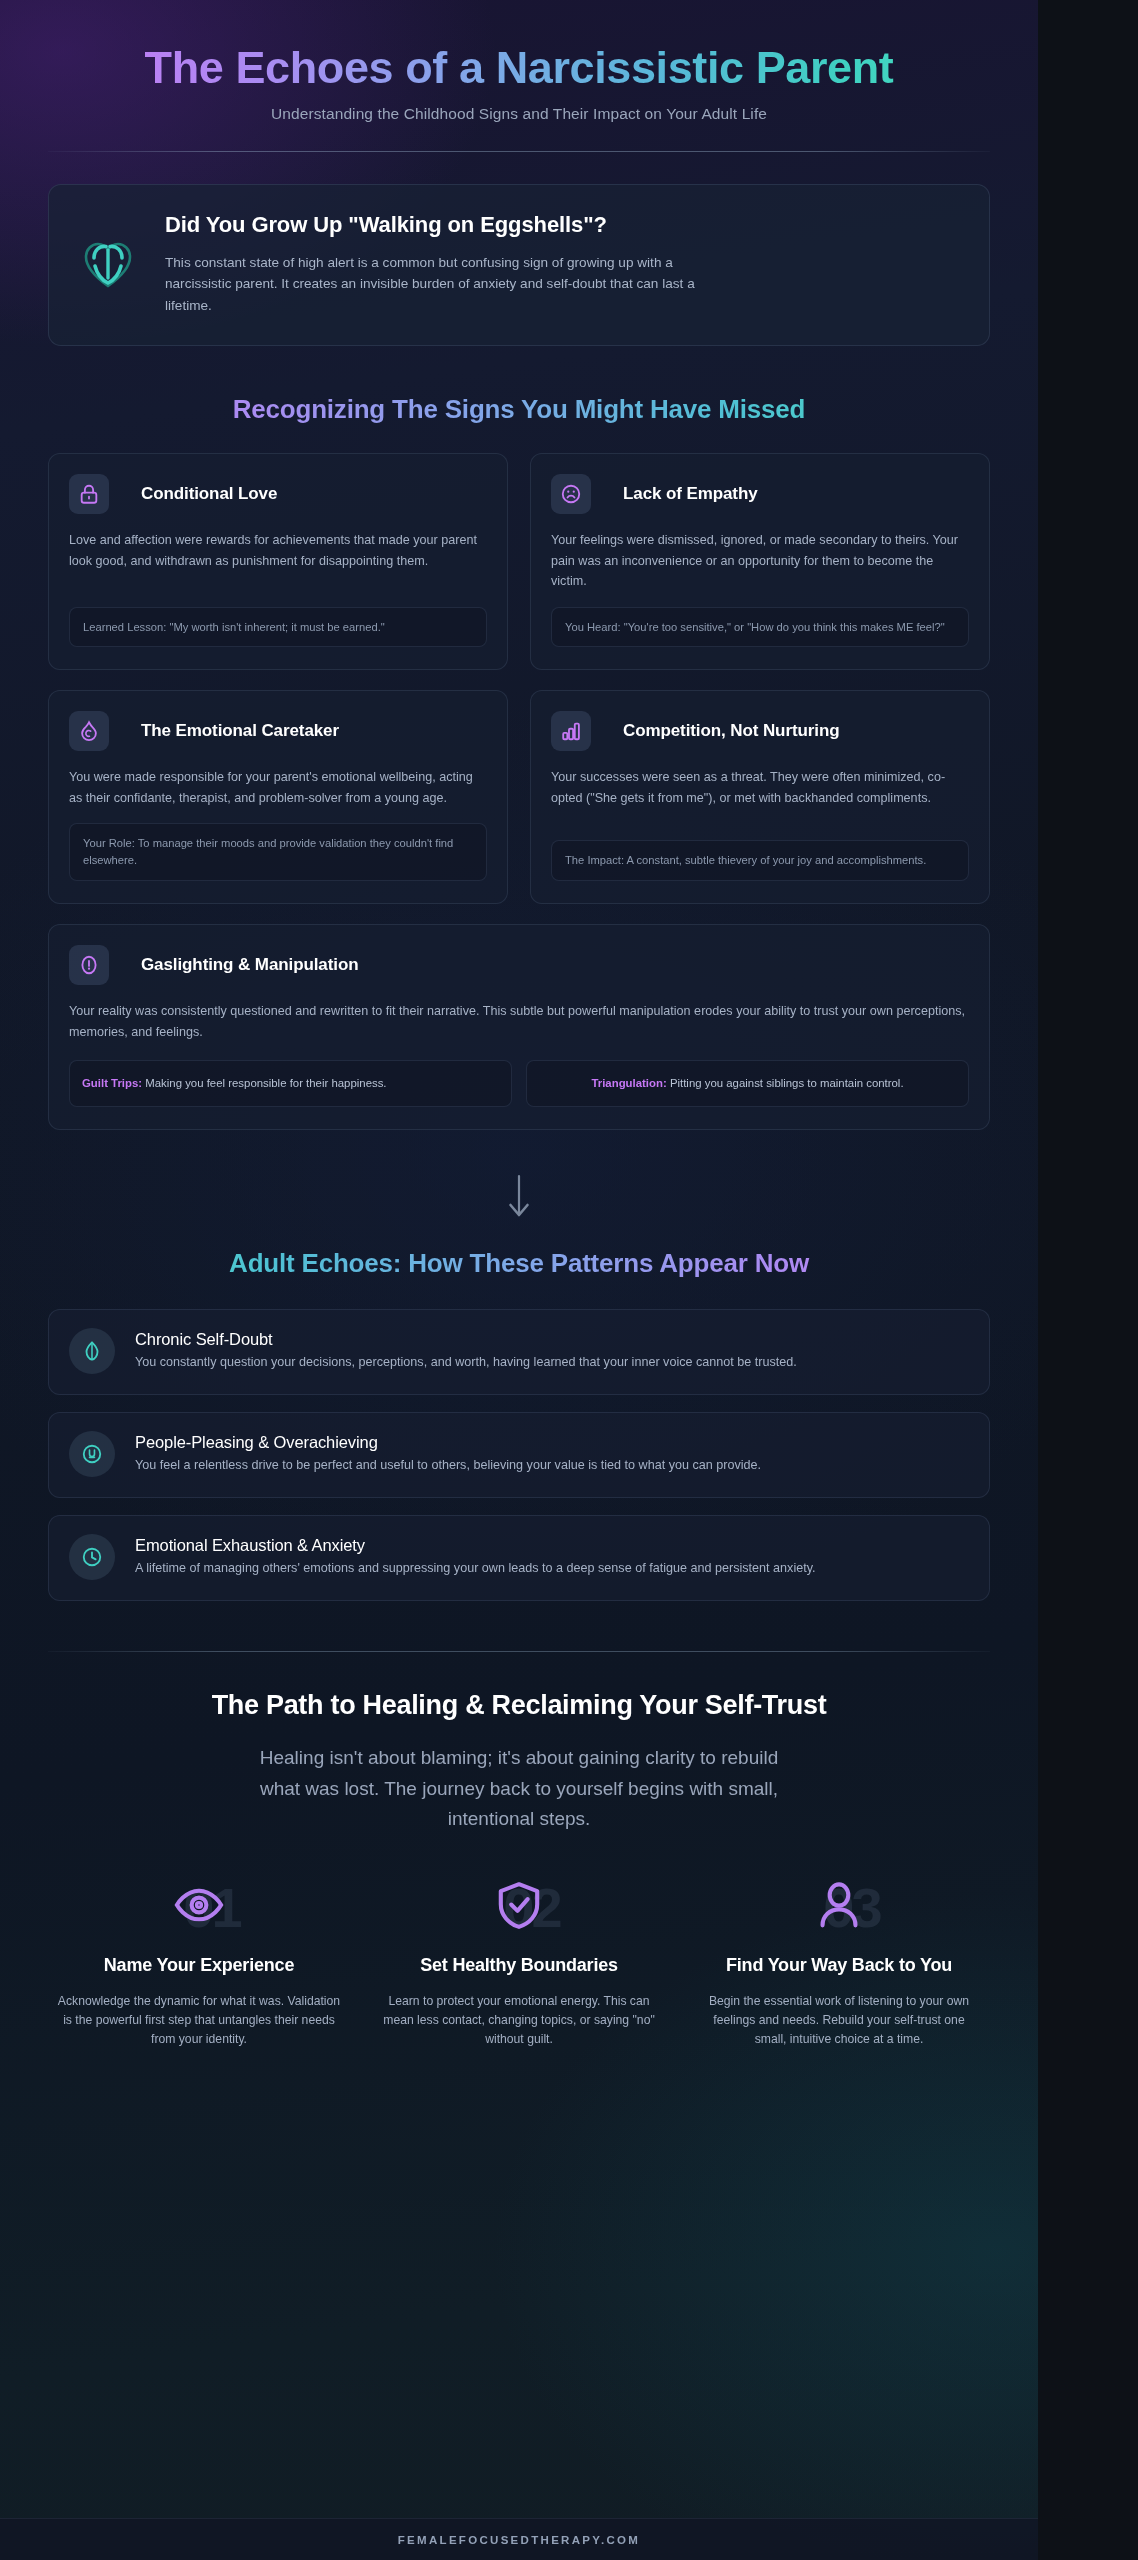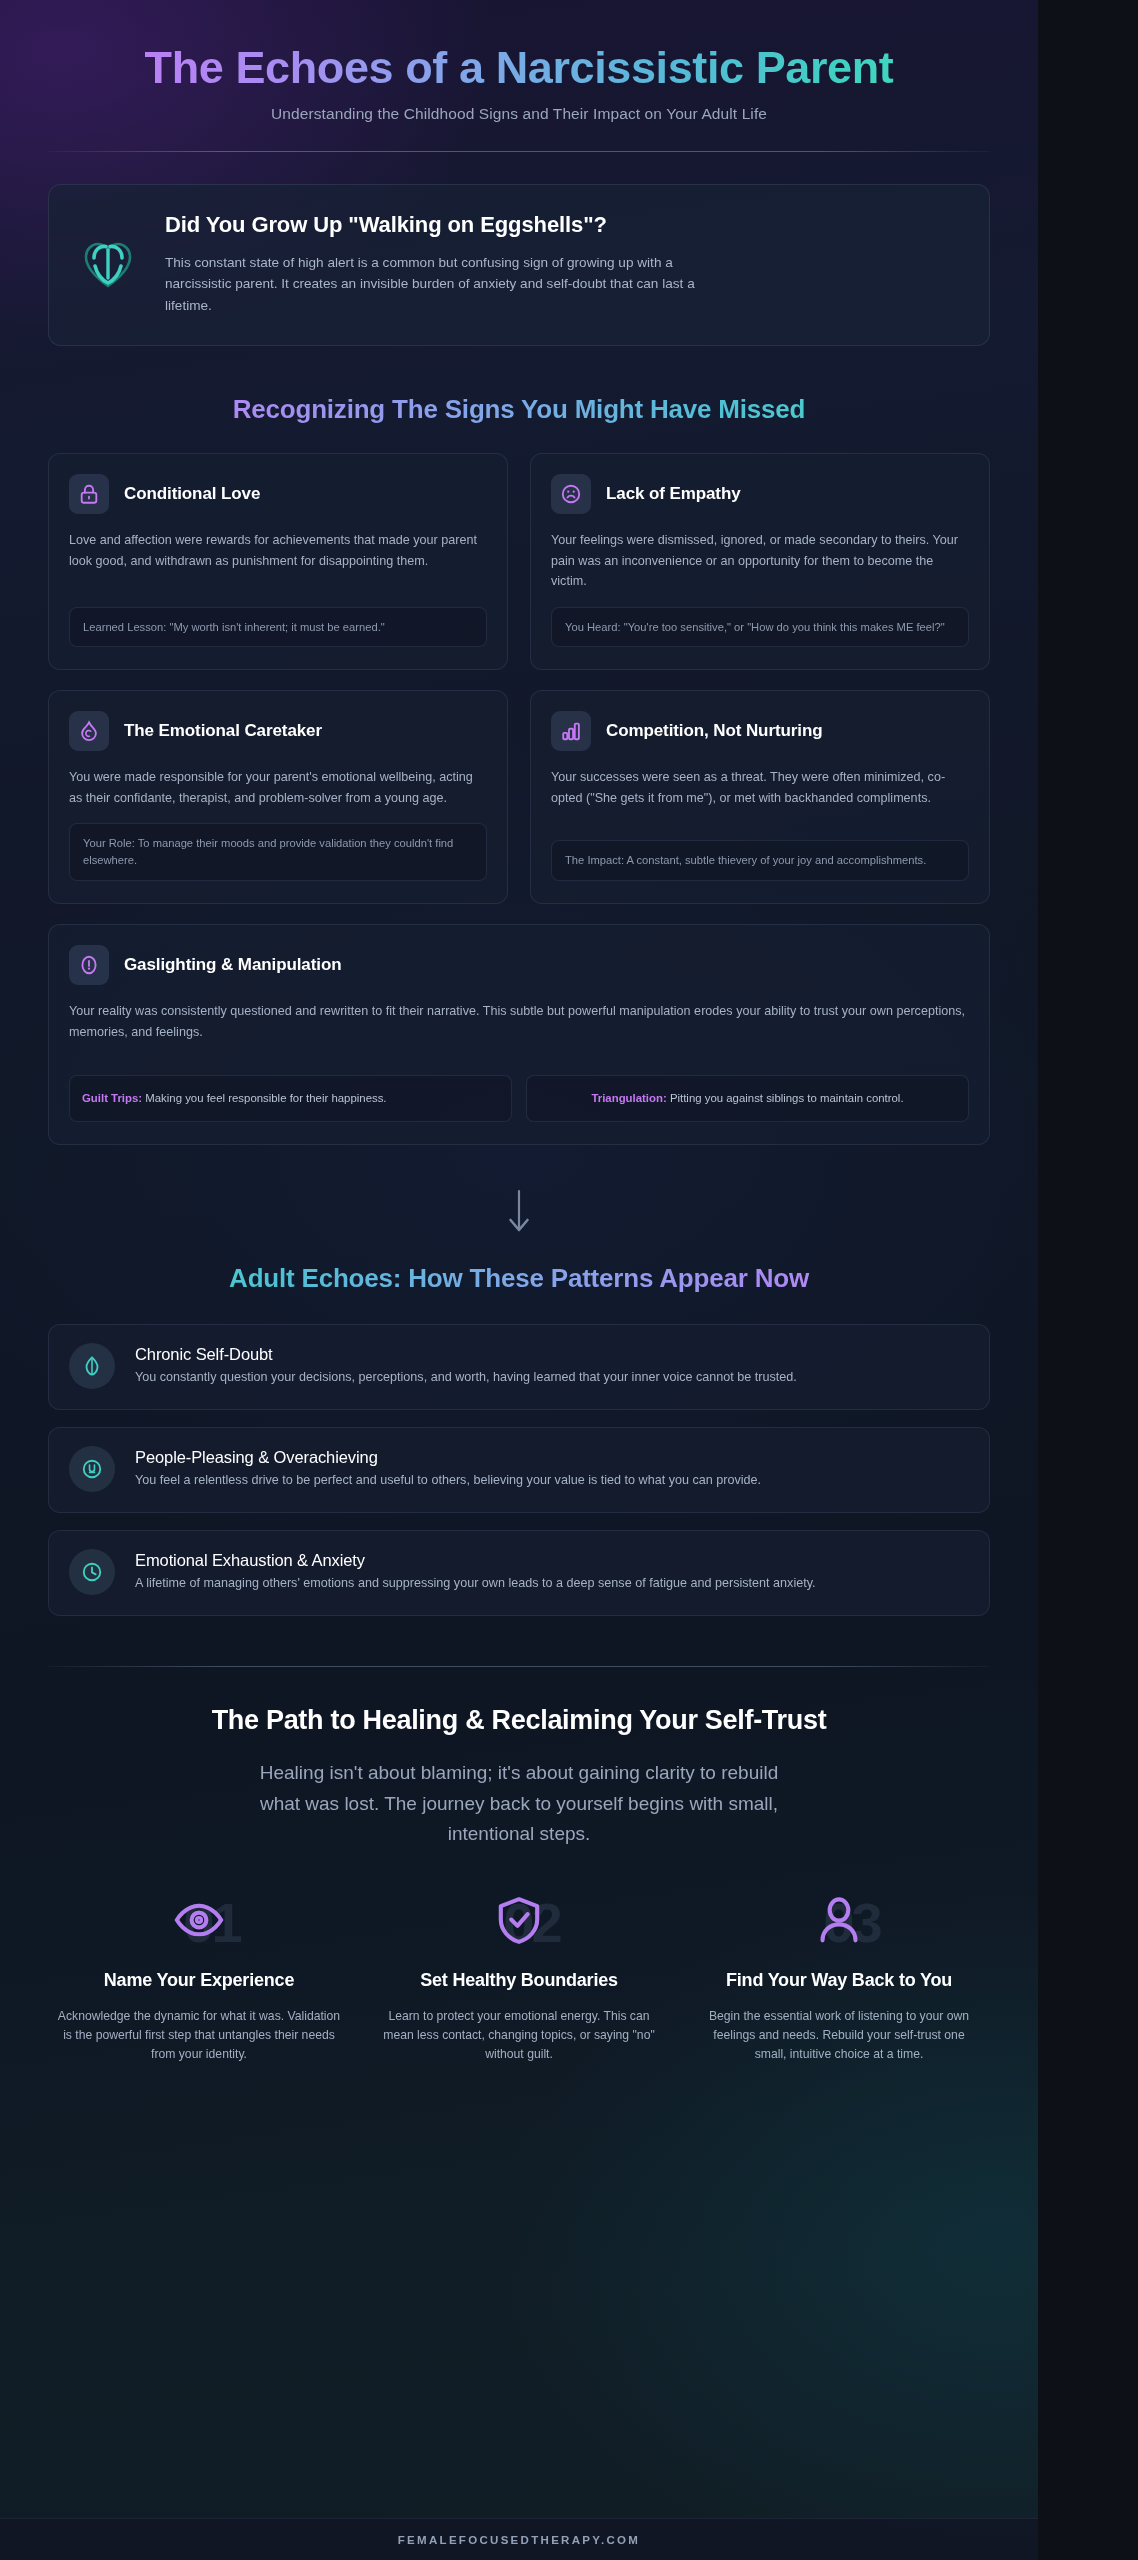--- a/index.html
+++ b/index.html
@@ -105,21 +105,21 @@
   }
   .card {
     background: rgba(22,30,48,0.70);
     border: 1px solid rgba(105,125,160,0.19);
     border-radius: 12px;
     padding: 20px 20px 22px;
     display: flex;
     flex-direction: column;
   }
   .card.wide { grid-column: 1 / -1; }
-  .card-head { display: flex; align-items: center; gap: 15px; }
+  .card-head { display: flex; align-items: center; gap: 32px; }
   .icbox {
     width: 40px; height: 40px; flex: 0 0 40px;
     border-radius: 9px;
     background: rgba(58,72,99,0.50);
     display: flex; align-items: center; justify-content: center;
   }
   .card-head h3 {
     font-size: 17px;
     font-weight: bold;
     color: #ffffff;
@@ -137,21 +137,21 @@
     background: rgba(14,20,34,0.55);
     border: 1px solid rgba(100,120,155,0.20);
     border-radius: 8px;
     padding: 11px 13px;
     font-size: 11.2px;
     line-height: 1.5;
     color: #8c99ae;
   }
   .card .spacer { flex: 1 1 auto; }
   .dual { margin-top: 18px; display: grid; grid-template-columns: 1fr 1fr; gap: 14px; }
-  .dual .quote { margin-top: 15px; text-align: center; color: #b9c4d6; font-size: 11.4px; padding: 14px 12px; }
+  .dual .quote { margin-top: 0; text-align: center; color: #b9c4d6; font-size: 11.4px; padding: 14px 12px; }
   .dual .quote b { color: #c678f5; font-weight: bold; }
   .q-left { text-align: left !important; }
 
   
   .arrow-wrap { margin-top: 44px; text-align: center; height: 48px; }
 
   
   .echoes { margin-top: 30px; display: flex; flex-direction: column; gap: 17px; }
   .echo {
     background: rgba(22,30,48,0.68);

